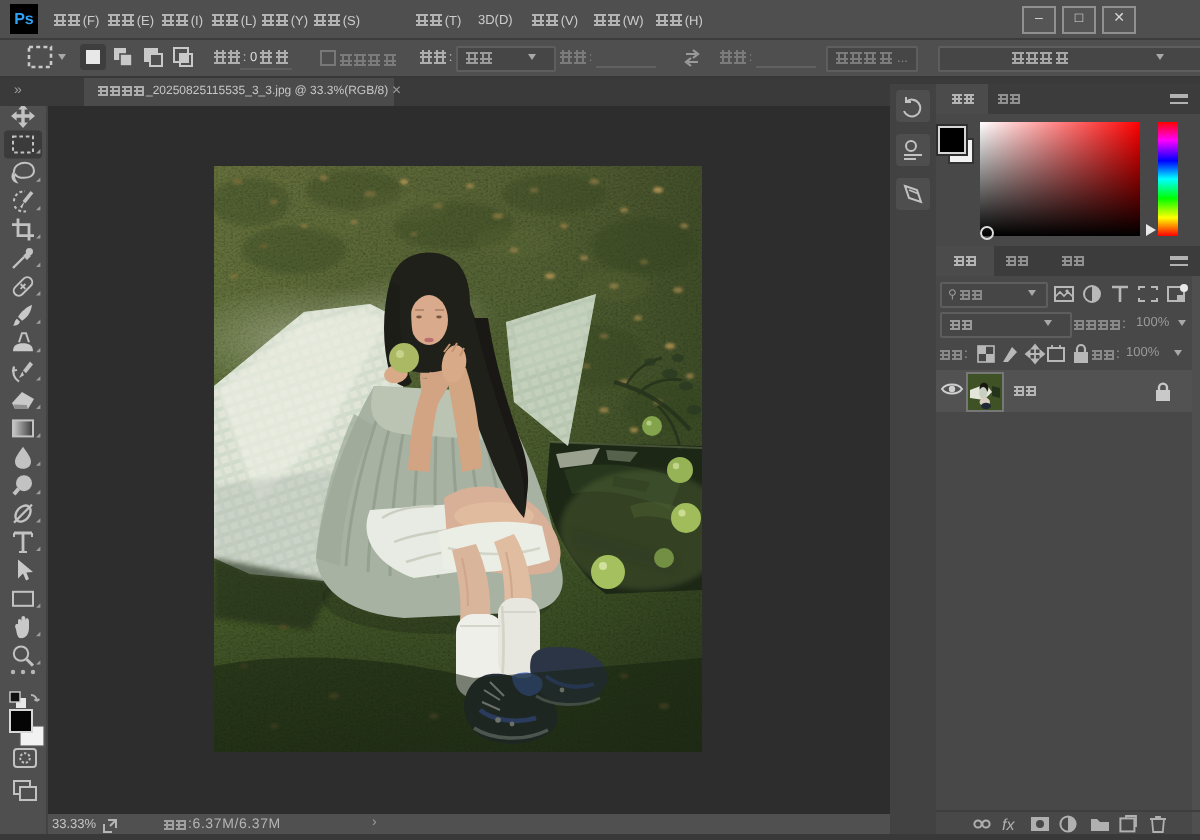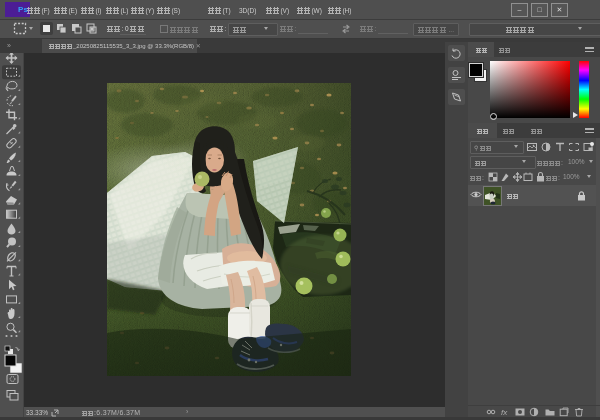--- a/index.html
+++ b/index.html
@@ -6,21 +6,21 @@
 .abs{position:absolute;}
 .c{display:inline-block;width:6px;height:6.5px;margin-right:1.2px;vertical-align:-1px;
 background-image:linear-gradient(currentColor,currentColor),linear-gradient(currentColor,currentColor),linear-gradient(currentColor,currentColor),linear-gradient(currentColor,currentColor),linear-gradient(currentColor,currentColor);
 background-repeat:no-repeat;
 background-size:6px 1px,6px 1px,6px 1px,1px 6.5px,1px 6.5px;
 background-position:0 0.5px,0 3px,0 5.5px,1px 0,4px 0;opacity:.8;}
 .c.s5{width:5px;height:5.5px;margin-right:1px;background-size:5px 1px,5px 1px,5px 1px,1px 5.5px,1px 5.5px;background-position:0 0.5px,0 2.5px,0 4.5px,1px 0,3.5px 0;}
 .txt{color:#c6c6c6;font-size:7px;white-space:nowrap;}
 .dim{color:#878787;}
 #menubar{left:0;top:0;width:600px;height:19px;background:#4f4f4f;border-bottom:1px solid #3c3c3c;}
-#pslogo{left:5px;top:2px;width:14px;height:15px;background:#4c1d95;color:#2fa3f7;font-size:8px;font-weight:bold;text-align:center;line-height:15px;padding-left:11px;}
+#pslogo{left:5px;top:2px;width:14px;height:15px;background:#000000;color:#2fa3f7;font-size:8px;font-weight:bold;text-align:center;line-height:15px;}
 .mi{top:6.5px;color:#cccccc;font-size:6.5px;white-space:nowrap;}
 .winbtn{top:3px;width:15px;height:12px;border:1px solid #909090;color:#d8d8d8;font-size:7px;line-height:11px;text-align:center;background:#555555;}
 #optbar{left:0;top:20px;width:600px;height:18px;background:#4f4f4f;border-bottom:1px solid #383838;}
 #tabrow{left:0;top:39px;width:600px;height:14px;background:#3a3a3a;}
 #doctab{left:42px;top:39px;width:148px;height:14px;background:#4b4b4b;color:#c6c6c6;font-size:6px;line-height:15px;padding-left:7px;white-space:nowrap;}
 #toolbar{left:0;top:53px;width:23px;height:364px;background:#4f4f4f;border-right:1px solid #434343;}
 #canvas{left:24px;top:53px;width:421px;height:354px;background:#2d2d2d;}
 #statusbar{left:24px;top:407px;width:421px;height:10px;background:#505050;color:#c2c2c2;font-size:6.5px;}
 #botline{left:0;top:417px;width:600px;height:3px;background:#393939;}
 #dockstrip{left:445px;top:42px;width:23px;height:375px;background:#424242;}

